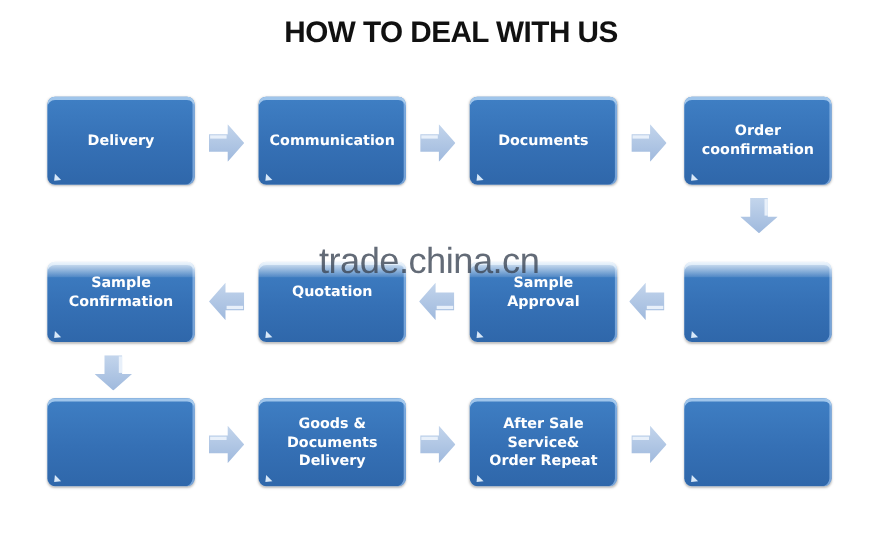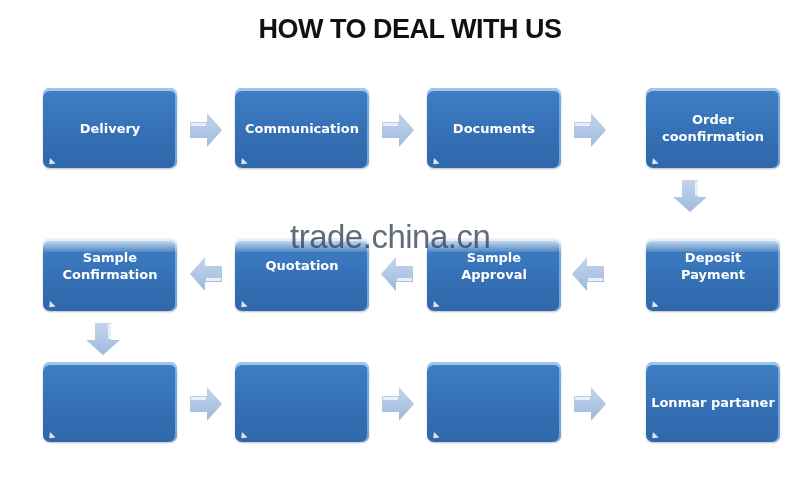--- a/index.html
+++ b/index.html
@@ -17,21 +17,21 @@
   .box .corner { position:absolute; left:4px; bottom:3px; width:0; height:0;
                  border-left:4px solid transparent; border-right:4px solid transparent;
                  border-top:5px solid #d8e8f8; transform:rotate(45deg); }
   .box .lbl { white-space:pre-line; padding:0 4px; }
   .row1 { top:88px; height:80px; }
   .row2 { top:238px; height:73px; }
   .row3 { top:362px; height:80px; }
   .row2 .lbl { margin-top:-18px; }
   .fade { position:absolute; left:0; top:226px; width:800px; height:26px;
           background:linear-gradient(180deg, rgba(255,255,255,1) 0%, rgba(255,255,255,0.85) 45%, rgba(255,255,255,0.1) 100%); }
-  .c1 { left:43px; } .c2 { left:235px;text-align:center; } .c3 { left:427px; } .c4 { left:646px; }
+  .c1 { left:43px; } .c2 { left:235px;text-align:center; } .c3 { left:427px; } .c4 { left:622px; }
   .arrow { position:absolute; }
   .watermark { position:absolute; left:290px; top:218px; font-family:"Liberation Sans", sans-serif;
                font-size:33px; color:rgba(60,70,85,0.8); letter-spacing:-0.5px; }
 </style>
 </head>
 <body>
 
 <div class="title">HOW TO DEAL WITH US</div>
 
 <div class="box row1 c1">
@@ -46,22 +46,20 @@
     <span class="lbl">Documents</span>
     <span class="corner"></span>
   </div>
 <div class="box row1 c4">
     <span class="lbl">Order
 coonfirmation</span>
     <span class="corner"></span>
   </div>
 
 <div class="box row2 c4">
-    <span class="lbl">Deposit
-Payment</span>
     <span class="corner"></span>
   </div>
 <div class="box row2 c3">
     <span class="lbl">Sample
 Approval</span>
     <span class="corner"></span>
   </div>
 <div class="box row2 c2">
     <span class="lbl">Quotation</span>
     <span class="corner"></span>
@@ -69,27 +67,32 @@
 <div class="box row2 c1">
     <span class="lbl">Sample
 Confirmation</span>
     <span class="corner"></span>
   </div>
 
 <div class="box row3 c1">
     <span class="corner"></span>
   </div>
 <div class="box row3 c2">
+    <span class="lbl">Goods &amp;
+Documents
+Delivery</span>
     <span class="corner"></span>
   </div>
 <div class="box row3 c3">
+    <span class="lbl">After Sale
+Service&amp;
+Order Repeat</span>
     <span class="corner"></span>
   </div>
 <div class="box row3 c4">
-    <span class="lbl">Lonmar partaner</span>
     <span class="corner"></span>
   </div>
 
 <div class="fade"></div>
 
 <svg class="arrow" style="left:190px;top:113px" width="32" height="34">
     <defs>
       <linearGradient id="ga" x1="0" y1="0" x2="0" y2="1">
         <stop offset="0" stop-color="#c3d5ec"></stop>
         <stop offset="1" stop-color="#9fb9dd"></stop>

